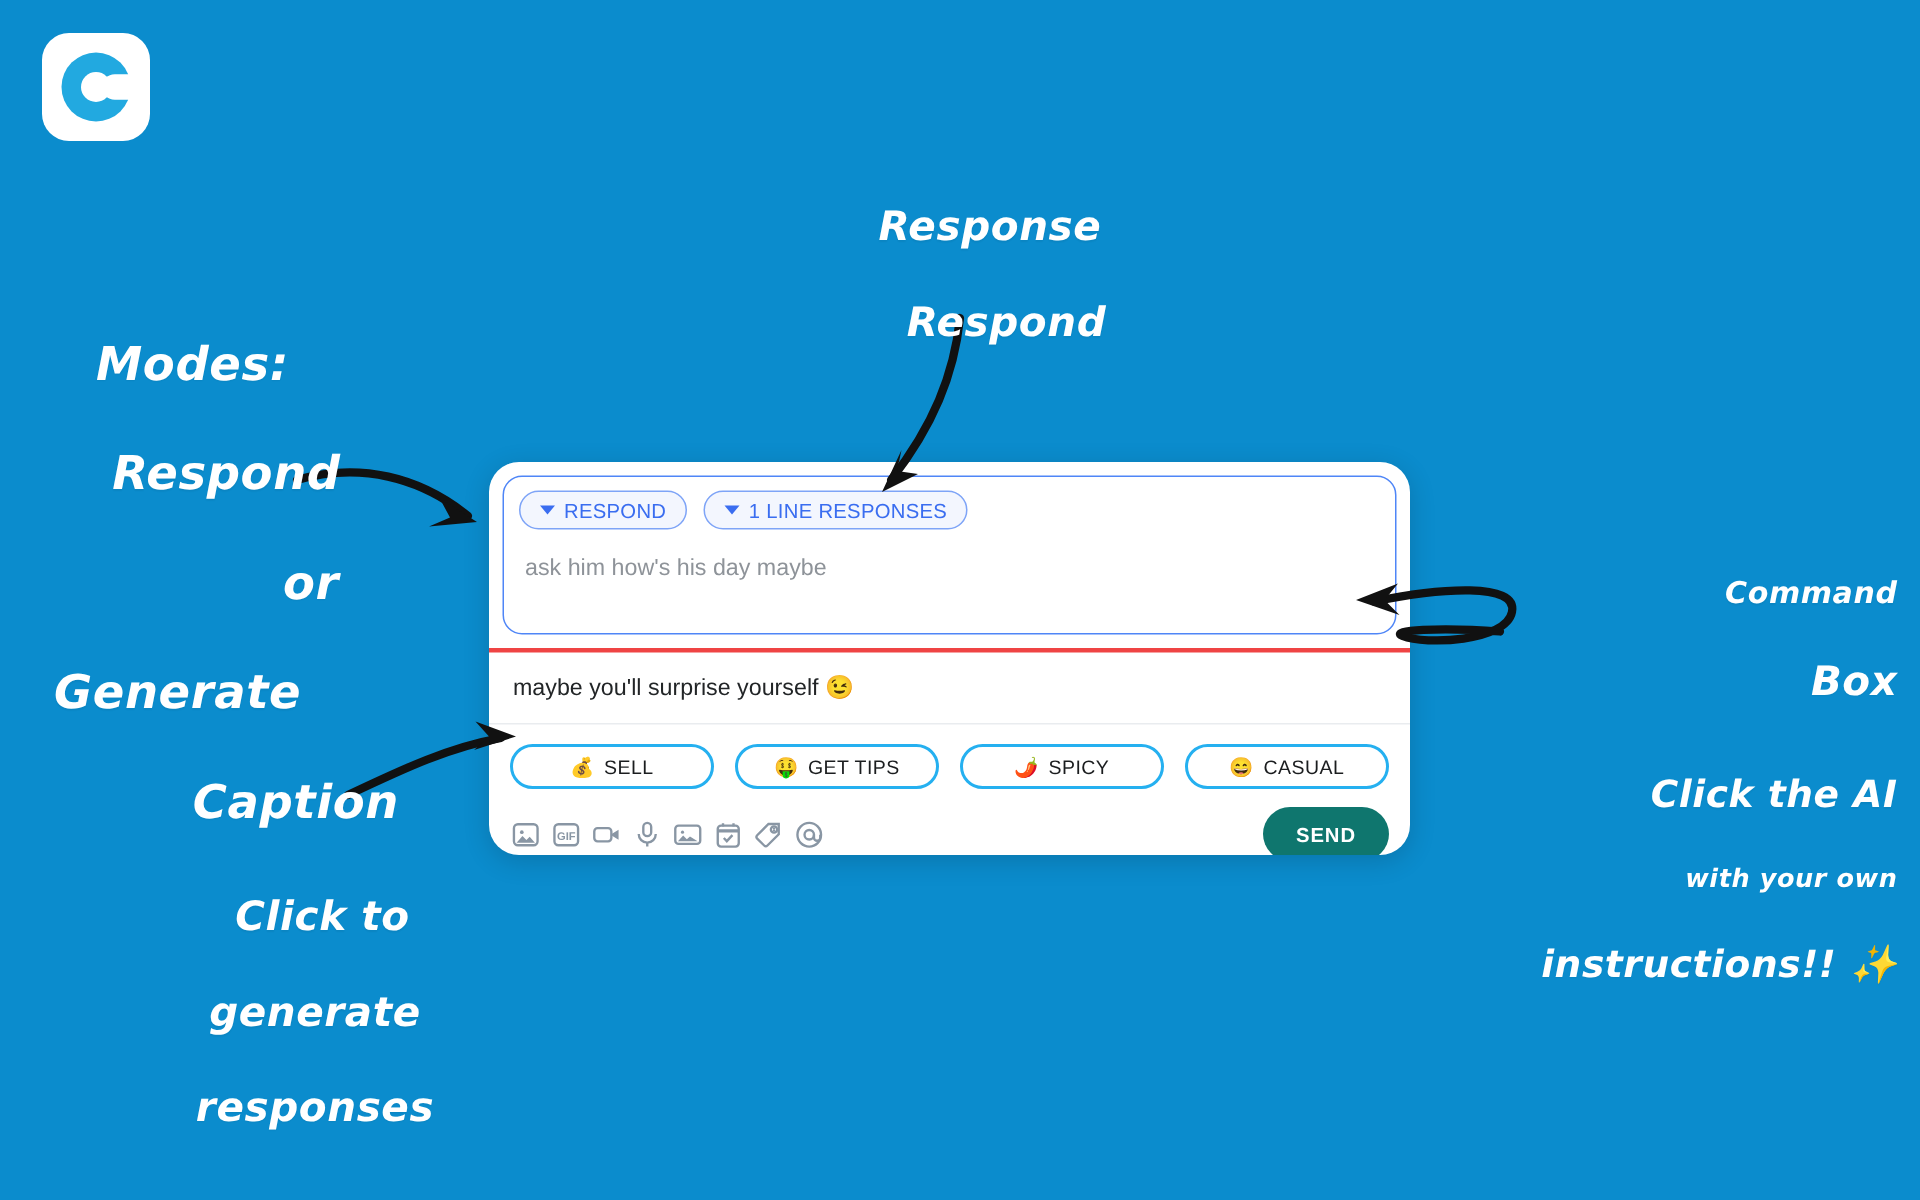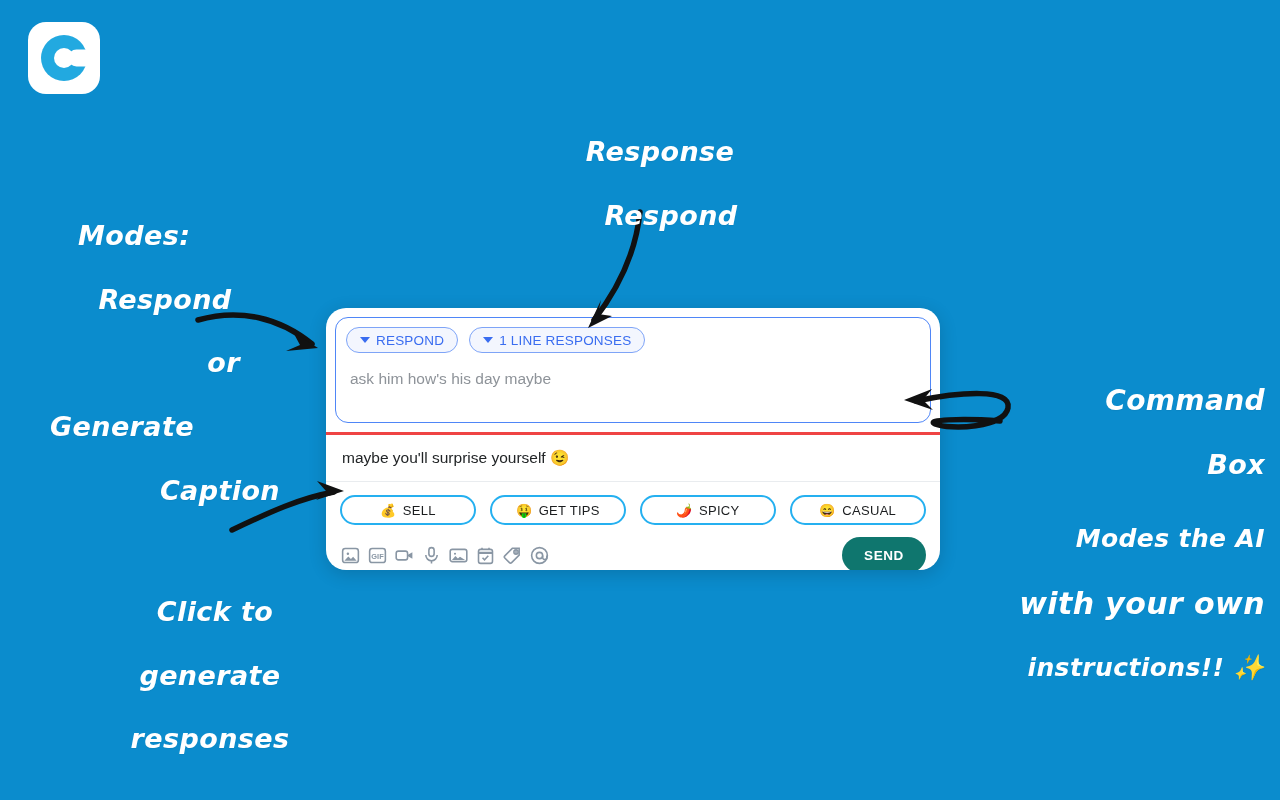--- a/index.html
+++ b/index.html
@@ -184,24 +184,24 @@
     font-family: "DejaVu Sans", sans-serif;
     font-style: italic;
     font-weight: bold;
     line-height: 1.18;
     letter-spacing: 0.4px;
     text-shadow: 0 1px 1px rgba(0,0,0,0.05);
     white-space: pre-line;
   }
 
   #note-modes {
-    left: 50px;
+    left: 36px;
     top: 188px;
     width: 230px;
-    font-size: 27px;
+    font-size: 31px;
     text-align: center;
   }
   #note-modes .l1 { display:block; text-align:left; padding-left:28px; }
   #note-modes .l2 { display:block; text-align:center; }
   #note-modes .l3 { display:block; text-align:right; padding-right:40px; }
   #note-modes .l4 { display:block; text-align:left; }
   #note-modes .l5 { display:block; text-align:right; padding-left:26px;}
 
   #note-length {
     left: 560px;
@@ -213,24 +213,24 @@
   #note-length .l1 { display:block; }
   #note-length .l2 { display:block; padding-left:22px; }
 
   #note-command {
     left: 965px;
     top: 352px;
     width: 300px;
     font-size: 27px;
     text-align: right;
   }
-  #note-command .t1 { display:block; font-size: 28px; }
+  #note-command .t1 { display:block; font-size: 20px; }
   #note-command .t2 { display:block; font-size: 27px; }
   #note-command .t3 { display:block; font-size: 25px; margin-top: 12px;}
-  #note-command .t4 { display:block; font-size: 30px; }
+  #note-command .t4 { display:block; font-size: 17px; }
   #note-command .t5 { display:block; font-size: 25px; }
 
   #note-click {
     left: 80px;
     top: 564px;
     width: 260px;
     font-size: 27px;
     text-align: center;
   }
   #note-click .c1 { display:block; padding-left: 10px; }
@@ -400,21 +400,21 @@
 </div>
 
 <div class="note" id="note-length">
   <span class="l1">Response</span>
   <span class="l2">Respond</span>
 </div>
 
 <div class="note" id="note-command">
   <span class="t1">Command</span>
   <span class="t2">Box</span>
-  <span class="t3">Modes the AI</span>
+  <span class="t3">Click the AI</span>
   <span class="t4">with your own</span>
   <span class="t5">instructions!! ✨</span>
 </div>
 
 <div class="note" id="note-click">
   <span class="c1">Click to</span>
   <span class="c2">generate</span>
   <span class="c3">responses</span>
 </div>
 

